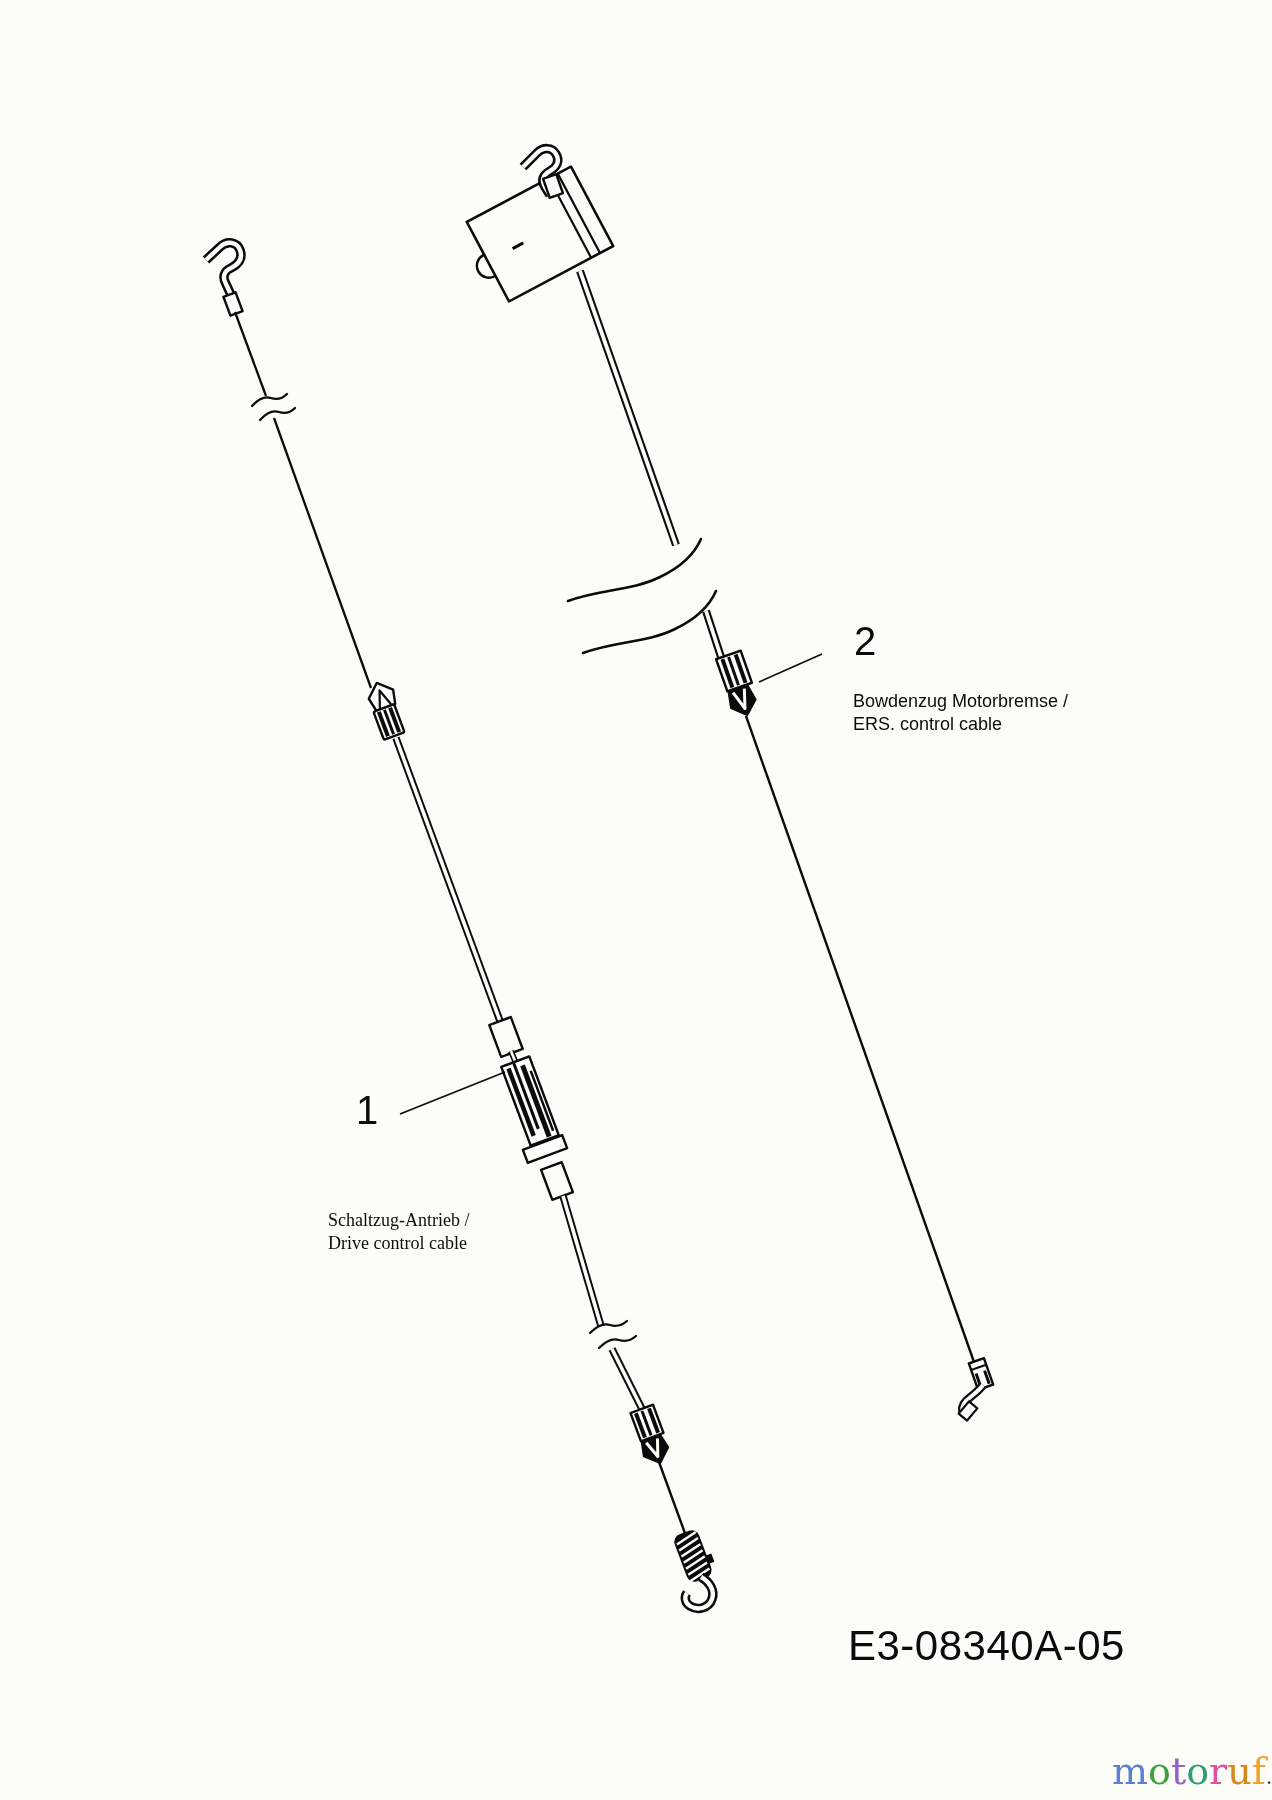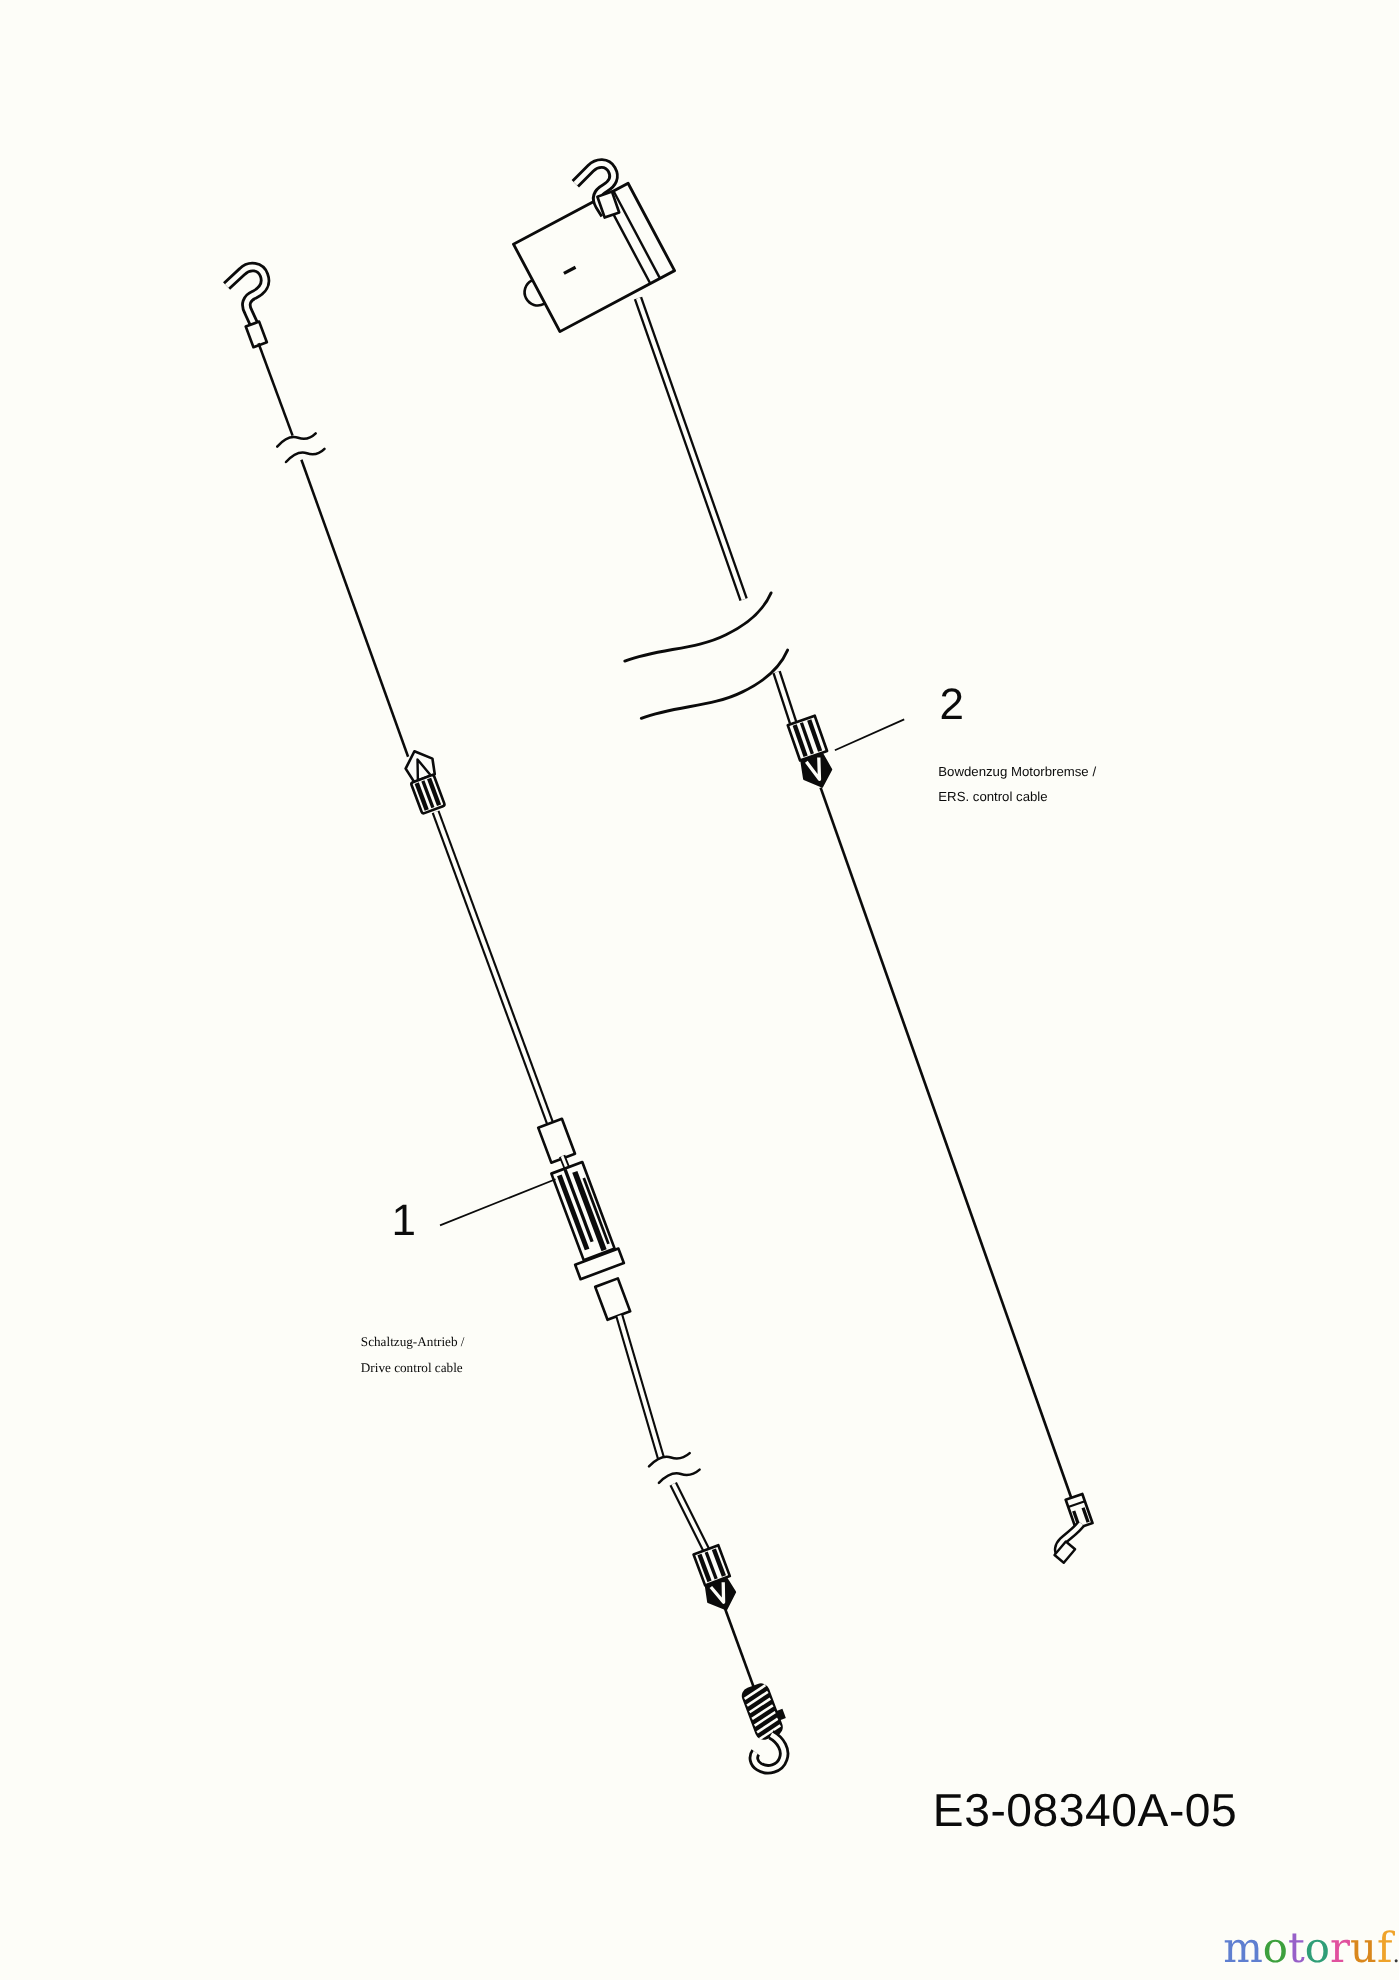--- a/index.html
+++ b/index.html
@@ -8,21 +8,21 @@
     width:1272px; height:1800px; position:relative; overflow:hidden;
     background:var(--paper);
     font-family:"Liberation Sans", sans-serif;
     color:var(--ink);
   }
   .diagram-svg { position:absolute; left:0; top:0; }
   .callout {
     position:absolute; font-size:40px; line-height:40px; color:var(--ink);
   }
   .part-label {
-    position:absolute; font-size:12px; line-height:23px; color:var(--ink);
+    position:absolute; font-size:18px; line-height:23px; color:var(--ink);
     white-space:nowrap;
   }
   .drawing-number {
     position:absolute; left:848px; top:1624px;
     font-size:42px; line-height:44px; letter-spacing:0.5px; color:var(--ink);
   }
   .watermark {
     position:absolute; left:1112px; top:1750px; width:160px;
     font-family:"DejaVu Serif", serif; font-size:38px; line-height:42px;
     white-space:nowrap;

